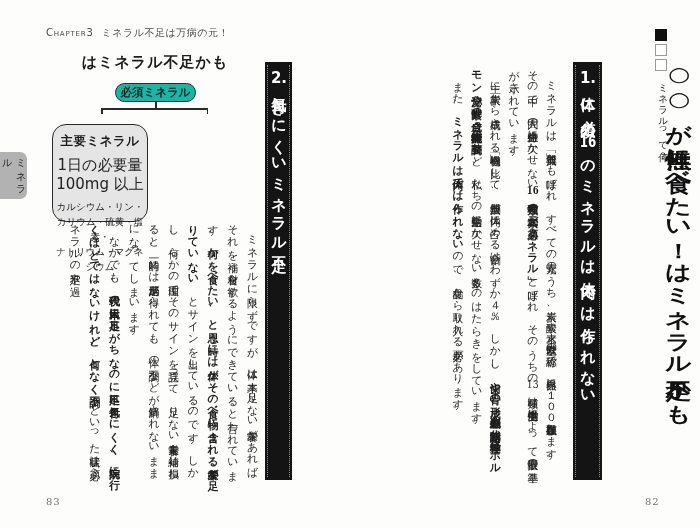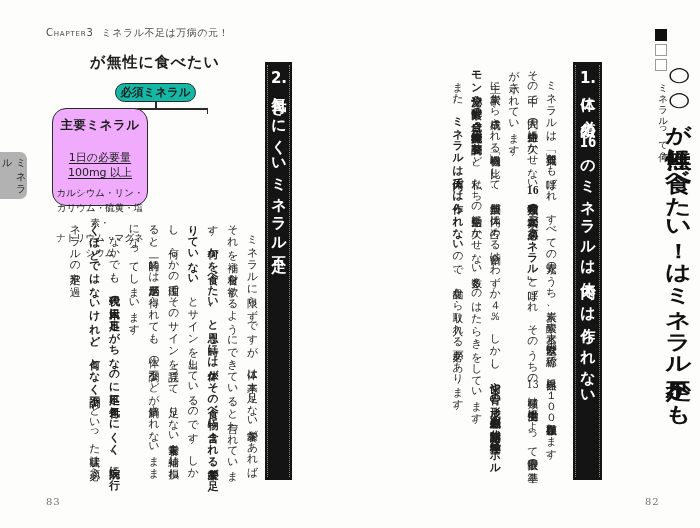--- a/index.html
+++ b/index.html
@@ -43,26 +43,26 @@
   .diagram-title { position:absolute; left:0; top:0; width:100%; text-align:center;
                    font-size:15px; font-weight:bold; letter-spacing:1px; }
   .pill { position:absolute; left:70px; top:30px; width:81px; height:19px;
           border:1.5px solid #2a2a2a; border-radius:10px; text-align:center;
           font-size:11.5px; font-weight:bold; line-height:16px; background:#14b8a6; }
   .conn { position:absolute; background:#2a2a2a; }
   .conn-stem { left:110px; top:49px; width:1.5px; height:7px; }
   .conn-bar  { left:56px;  top:55px; width:107px; height:1.5px; }
   .conn-dl   { left:56px;  top:55px; width:1.5px; height:6px; }
   .conn-dr   { left:161.5px; top:55px; width:1.5px; height:6px; }
-  .mbox { position:absolute; top:55px; height:98px; border:1.5px solid #2a2a2a;
-          border-radius:14px; background:#f0abfc; text-align:center; }
+  .mbox { position:absolute; top:71px; height:98px; border:1.5px solid #2a2a2a;
+          border-radius:14px; background:#e5e5e5; text-align:center; }
   .mbox-1 { left:7px; width:96px; }
   .mbox-2 { left:112px; width:101px; }
   .mbox .bt { margin-top:8px; font-size:12.5px; font-weight:bold; letter-spacing:0.5px; }
-  .mbox .bs { margin-top:16px; font-size:11px; text-decoration:underline;
+  .mbox .bs { margin-top:6px; font-size:15px; 
               text-underline-offset:2px; color:#222; }
   .mbox .bi { margin-top:5px; font-size:9.5px; line-height:15px; white-space:pre-line;
               color:#222; }
 
   .side-tab { position:absolute; left:0; top:152px; width:27px; height:47px;
               background:#b2b2b2; border-radius:0 7px 7px 0;
               display:flex; align-items:center; justify-content:center;
               font-family:"DejaVu Sans", sans-serif; font-size:10px; color:#222;
               letter-spacing:1px; }
 
@@ -84,21 +84,21 @@
 
 <div class="spread">
 
   <div>
 
     <div class="chapter-header">
       <span class="sc">Chapter3</span><span>ミネラル不足は万病の元！</span>
     </div>
 
     <div class="diagram">
-      <div class="diagram-title">が無性に食べたい</div>
+      <div class="diagram-title">はミネラル不足かも</div>
       <div class="pill">必須ミネラル</div>
       <div class="conn conn-stem"></div>
       <div class="conn conn-bar"></div>
       <div class="conn conn-dl"></div>
       <div class="conn conn-dr"></div>
 
       <div class="mbox mbox-1">
         <div class="bt">主要ミネラル</div>
         <div class="bs">1日の必要量 100mg 以上</div>
         <div class="bi">カルシウム・リン・

